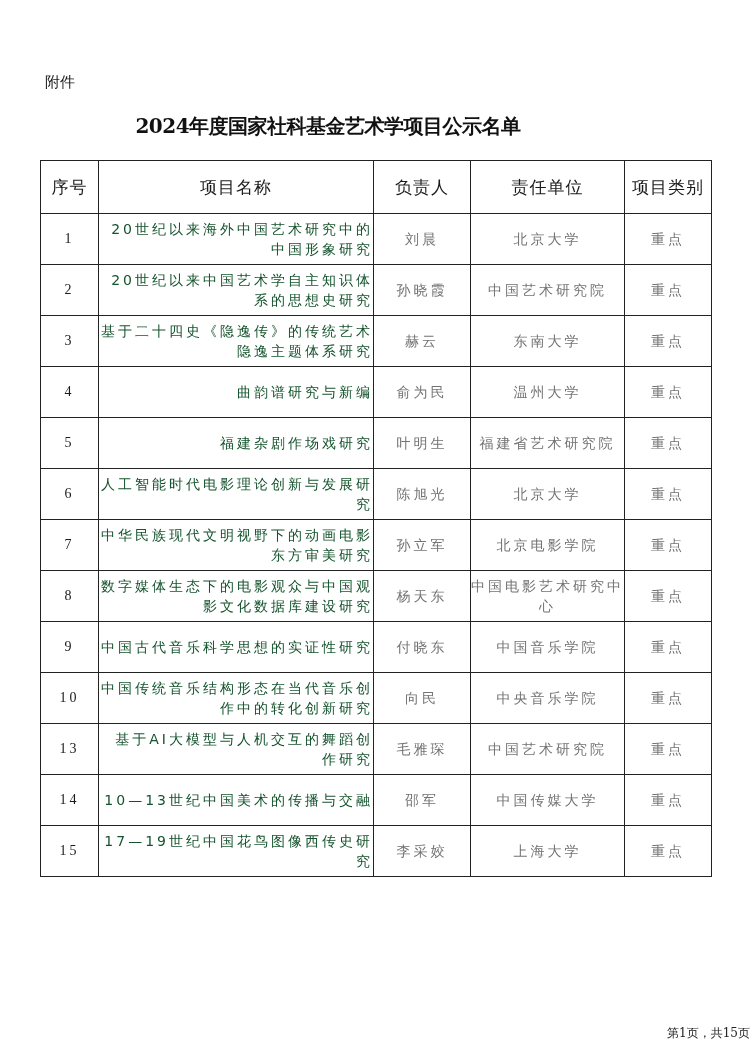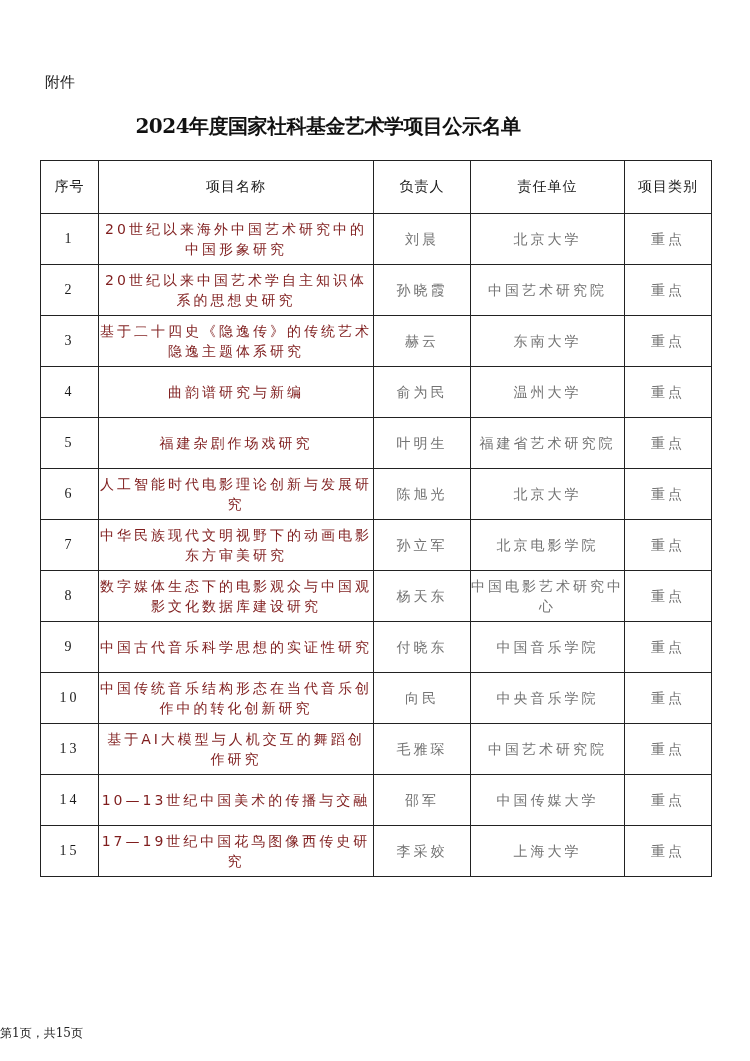--- a/index.html
+++ b/index.html
@@ -44,57 +44,57 @@
       table-layout: fixed;
     }
     table.list-table th,
     table.list-table td {
       border: 1.5px solid #222;
       padding: 0;
       vertical-align: middle;
     }
     table.list-table th {
       height: 52px;
-      font-size: 14px;
+      font-size: 17px;
       font-weight: normal;
       text-align: center;
       letter-spacing: 1px;
     }
     table.list-table td {
       height: 50px;
       font-size: 14px;
       letter-spacing: 3px;
       line-height: 20px;
     }
     td.col-idx {
       text-align: center;
       font-family: "Liberation Serif", serif;
       font-size: 15px;
       letter-spacing: 0;
     }
     td.col-name {
-      text-align: center;
+      text-align: right;
       padding-left: 5px;
       padding-right: 2px;
       letter-spacing: 3.3px;
-      color: #7f1d1d;
+      color: #14532d;
     }
     td.col-leader, td.col-unit, td.col-type {
       text-align: center;
       color: #737373;
     }
     td.col-unit {
       padding: 0 4px;
     }
     .page-footer {
       position: absolute;
       left: 0;
       width: 750px;
       top: 1025px;
-      text-align: left;
+      text-align: right;
       font-family: "DejaVu Serif", serif;
       font-size: 12px;
       color: #222;
     }
   </style>
 </head>
 <body>
 
 <div class="attachment-label">附件</div>
 

